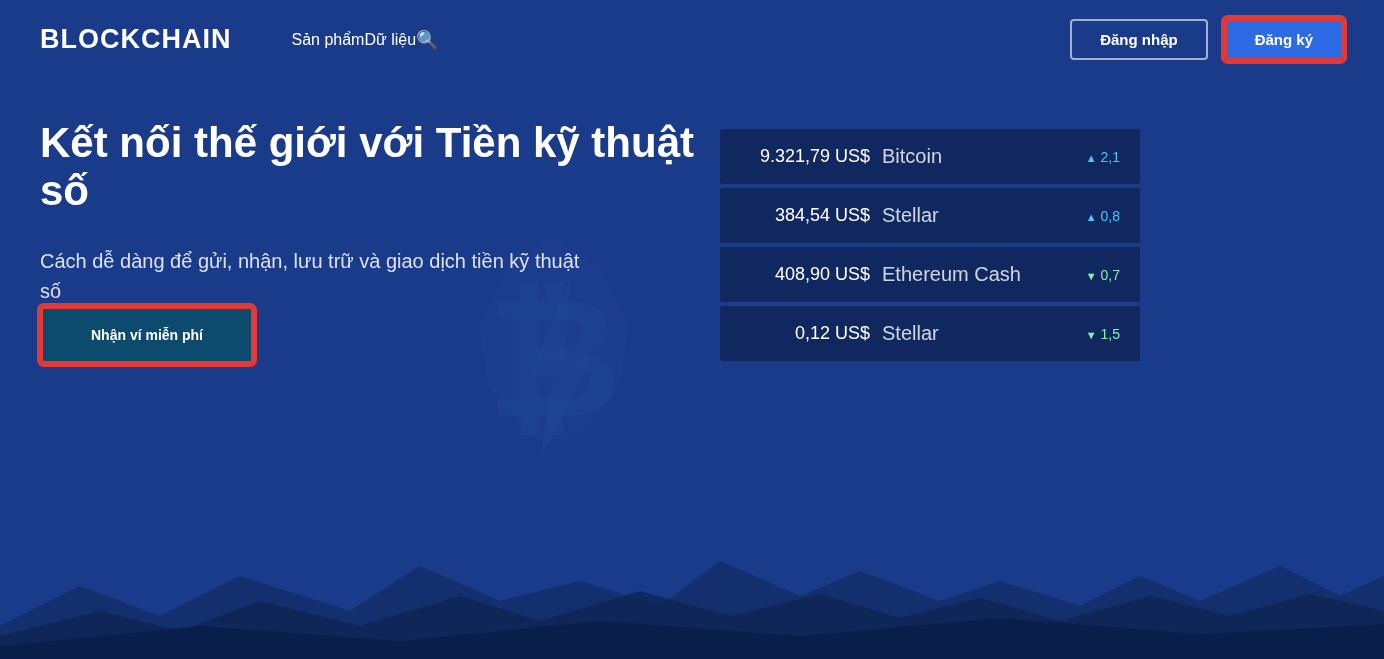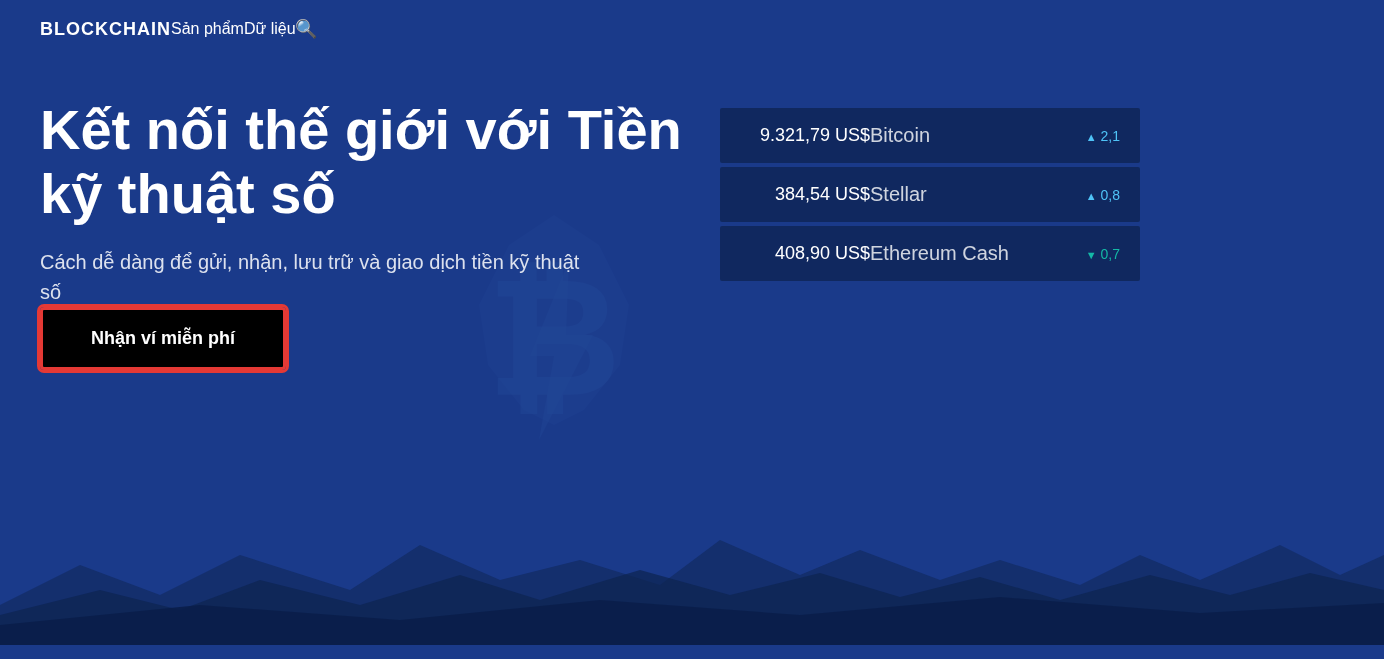--- a/index.html
+++ b/index.html
@@ -16,24 +16,25 @@
     .header {
       display: flex;
       align-items: center;
       padding: 18px 40px;
       background: #1a3a8a;
       position: relative;
       z-index: 10;
     }
 
     .logo {
-      font-size: 18px;
+      font-size: 27px;
       font-weight: 900;
       color: white;
       letter-spacing: 1px;
+      margin-right: 60px;
     }
 
     .nav {
       display: flex;
       align-items: center;
       flex: 1;
     }
 
     .nav-item {
       color: white;
@@ -99,41 +100,41 @@
 
     
     .hero-left {
       flex: 1;
       max-width: 680px;
       position: relative;
       z-index: 5;
     }
 
     .hero-title {
-      font-size: 56px;
+      font-size: 42px;
       font-weight: 800;
       color: white;
       line-height: 1.15;
-      margin-bottom: 20px;
+      margin-bottom: 30px;
     }
 
     .hero-subtitle {
       font-size: 20px;
       color: rgba(255,255,255,0.85);
       line-height: 1.5;
       max-width: 560px;
     }
 
     .btn-get-wallet {
-      background: #000000;
+      background: #0c4a6e;
       border: 3px solid #e53935;
       color: white;
       padding: 18px 48px;
       border-radius: 4px;
-      font-size: 18px;
+      font-size: 14px;
       font-weight: 600;
       cursor: pointer;
       outline: 3px solid #e53935;
     }
 
     
     .hero-right {
       width: 420px;
       position: relative;
       z-index: 5;
@@ -142,20 +143,21 @@
       gap: 4px;
       padding-top: 10px;
     }
 
     .price-row {
       background: rgba(13, 35, 80, 0.75);
       display: flex;
       align-items: center;
       padding: 16px 20px;
       border-radius: 2px;
+      gap: 12px;
     }
 
     .price-value {
       color: white;
       font-size: 18px;
       font-weight: 500;
       text-align: right;
       min-width: 130px;
     }
 
@@ -171,21 +173,21 @@
       display: flex;
       align-items: center;
       gap: 4px;
     }
 
     .price-change.up {
       color: #4fc3f7;
     }
 
     .price-change.down {
-      color: #14b8a6;
+      color: #86efac;
     }
 
     .arrow-up::before {
       content: '▲';
       font-size: 11px;
     }
 
     .arrow-down::before {
       content: '▼';
       font-size: 11px;
@@ -204,20 +206,24 @@
 </head>
 <body>
 
 <div class="header">
   <div class="logo">BLOCKCHAIN</div>
   <nav class="nav">
     <a class="nav-item">Sản phẩm</a>
     <a class="nav-item">Dữ liệu</a>
     <span class="nav-icon">🔍</span>
   </nav>
+  <div class="header-actions">
+    <button class="btn-login">Đăng nhập</button>
+    <button class="btn-signup">Đăng ký</button>
+  </div>
 </div>
 
 <div class="hero">
 
   <div class="btc-watermark">
     <svg width="300" height="300" viewBox="0 0 100 100">
       <path d="M50,5 L65,15 L75,35 L72,55 L60,70 L50,75 L40,70 L28,55 L25,35 L35,15 Z" fill="#4a7fd4" opacity="0.3"></path>
       <text x="50" y="65" font-size="55" font-weight="bold" fill="#4a90d9" opacity="0.5" text-anchor="middle">₿</text>
 
       <path d="M55,20 L42,52 L50,52 L45,80 L63,45 L54,45 Z" fill="#4a90d9" opacity="0.4"></path>
@@ -254,14 +260,22 @@
     </span>
   </div>
       <div class="price-row">
     <span class="price-value">408,90 US$</span>
     <span class="price-name">Ethereum Cash</span>
     <span class="price-change down">
       <span class="arrow-down"></span>
       0,7
     </span>
   </div>
+      <div class="price-row">
+    <span class="price-value">0,12 US$</span>
+    <span class="price-name">Stellar</span>
+    <span class="price-change down">
+      <span class="arrow-down"></span>
+      1,5
+    </span>
+  </div>
     </div>
 </div>
 
 </body></html>

